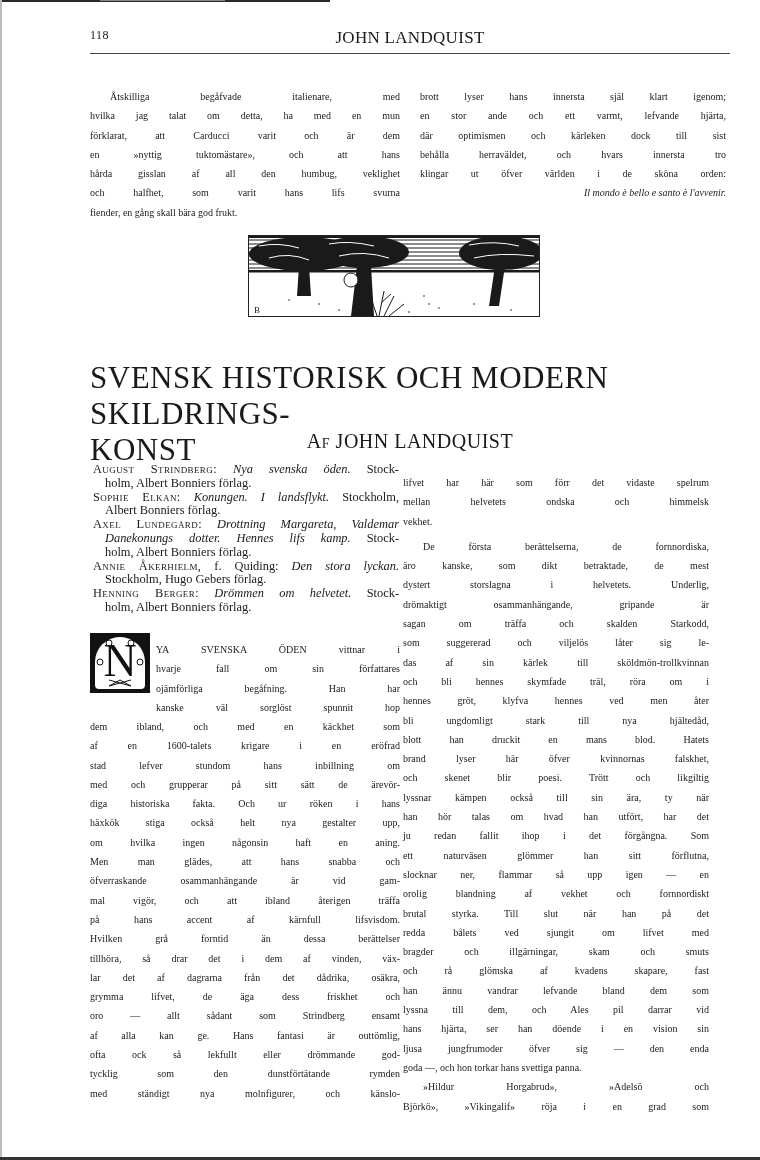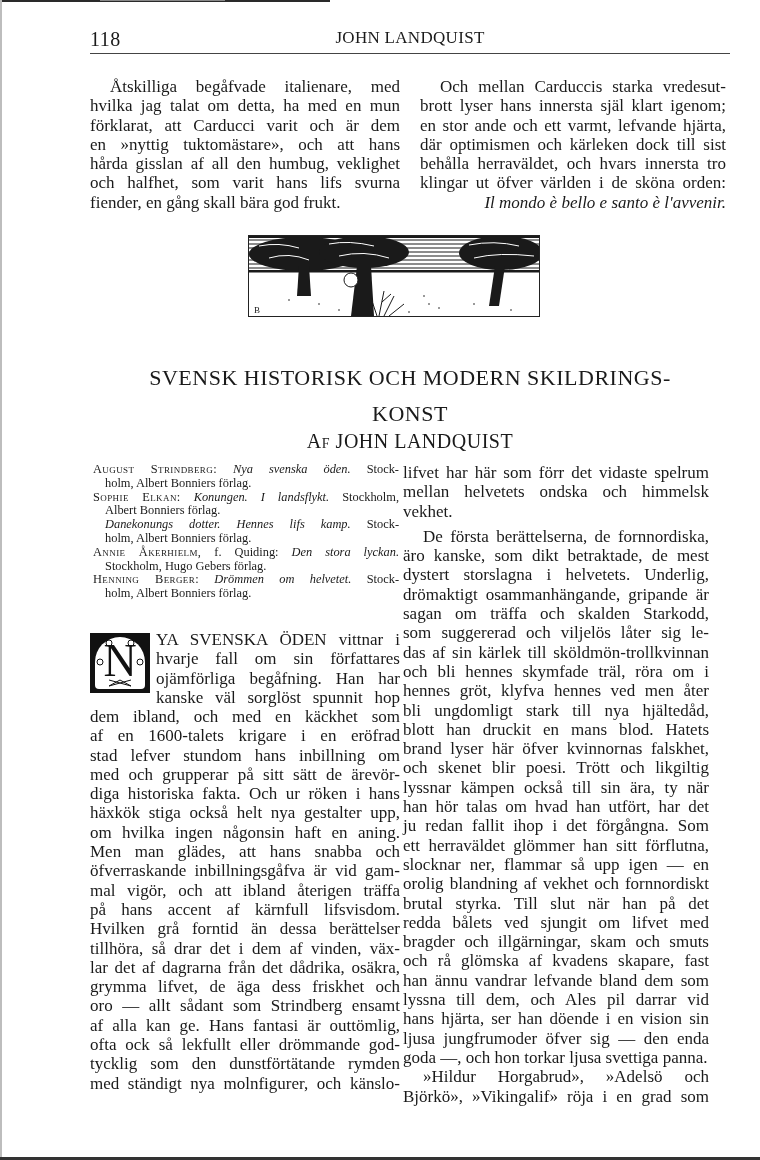--- a/index.html
+++ b/index.html
@@ -17,44 +17,44 @@
     .page-edge-left {
       position: absolute; left: 0; top: 0; width: 2px; height: 1160px; background: #bdbdbd;
     }
     .page-edge-bottom {
       position: absolute; left: 0; bottom: 0; width: 760px; height: 3px; background: #333;
     }
     .running-head {
       position: absolute; left: 90px; top: 28px; width: 640px; height: 22px;
     }
     .page-number {
-      position: absolute; left: 0; top: 0; font-size: 20px; letter-spacing: 0.5px; text-align: right;
+      position: absolute; left: 0; top: 0; font-size: 12px; letter-spacing: 0.5px; text-align: right;
     }
     .running-title {
       position: absolute; left: 0; width: 640px; top: 0; text-align: center; font-size: 17px; letter-spacing: 0.3px;
     }
     .head-rule {
       position: absolute; left: 90px; top: 53px; width: 640px; height: 1px; background: #444;
     }
     .col {
-      position: absolute; font-size: 17px; line-height: 19.3px; text-align: justify;
+      position: absolute; font-size: 10px; line-height: 19.3px; text-align: justify; margin-top: 10px;
     }
     .line { display: block; text-align: justify; text-align-last: justify; white-space: nowrap; }
     .line.last { text-align-last: left; }
     .indent { text-indent: 20px; }
     .top-left { left: 90px; top: 77px; width: 310px; }
     .top-right { left: 420px; top: 77px; width: 306px; }
     .quote { font-style: italic; text-align-last: right !important; }
     .vignette {
       position: absolute; left: 248px; top: 235px; width: 290px; height: 80px;
       border: 1px solid #222; overflow: hidden; background: #fff;
     }
     .article-title {
-      position: absolute; left: 90px; top: 360px; width: 640px; text-align: center;
-      font-size: 22px; line-height: 36px; letter-spacing: 0.5px;
+      position: absolute; left: 90px; top: 360px; width: 640px; text-align: left;
+      font-size: 31px; line-height: 36px; letter-spacing: 0.5px;
     }
     .byline {
       position: absolute; left: 90px; top: 430px; width: 640px; text-align: center;
       font-size: 20px; letter-spacing: 0.5px;
     }
     .refs {
       position: absolute; left: 93px; top: 463px; width: 306px; font-size: 12.4px; line-height: 13.8px;
     }
     .ref { margin: 0; }
     .ref .sc-name { font-variant: small-caps; letter-spacing: 0.4px; }
@@ -96,21 +96,20 @@
   <span class="line indent">Åtskilliga begåfvade italienare, med</span>
   <span class="line">hvilka jag talat om detta, ha med en mun</span>
   <span class="line">förklarat, att Carducci varit och är dem</span>
   <span class="line">en »nyttig tuktomästare», och att hans</span>
   <span class="line">hårda gisslan af all den humbug, veklighet</span>
   <span class="line">och halfhet, som varit hans lifs svurna</span>
   <span class="line last">fiender, en gång skall bära god frukt.</span>
 </div>
 
 <div class="col top-right">
-  <span class="line indent">Och mellan Carduccis starka vredesut-</span>
   <span class="line">brott lyser hans innersta själ klart igenom;</span>
   <span class="line">en stor ande och ett varmt, lefvande hjärta,</span>
   <span class="line">där optimismen och kärleken dock till sist</span>
   <span class="line">behålla herraväldet, och hvars innersta tro</span>
   <span class="line">klingar ut öfver världen i de sköna orden:</span>
   <span class="line quote">Il mondo è bello e santo è l'avvenir.</span>
 </div>
 
 <div class="vignette">
   <svg width="290" height="80" viewBox="0 0 290 80">
@@ -186,20 +185,21 @@
 <div class="refs">
   <p class="ref">
     <span class="line"><span class="sc-name">August Strindberg:</span> <span class="work">Nya svenska öden.</span> <span>Stock-</span></span>
     <span class="cont">holm, Albert Bonniers förlag.</span>
   </p>
   <p class="ref">
     <span class="line"><span class="sc-name">Sophie Elkan:</span> <span class="work">Konungen. I landsflykt.</span> <span>Stockholm,</span></span>
     <span class="cont">Albert Bonniers förlag.</span>
   </p>
   <p class="ref">
+    <span class="line"><span class="sc-name">Axel Lundegård:</span> <span class="work">Drottning Margareta, Valdemar</span></span>
     <span class="cont line" style="padding-left:12px;"><span class="work">Danekonungs dotter. Hennes lifs kamp.</span> <span>Stock-</span></span>
     <span class="cont">holm, Albert Bonniers förlag.</span>
   </p>
   <p class="ref">
     <span class="line"><span class="sc-name">Annie Åkerhielm,</span> <span>f. Quiding:</span> <span class="work">Den stora lyckan.</span></span>
     <span class="cont">Stockholm, Hugo Gebers förlag.</span>
   </p>
   <p class="ref">
     <span class="line"><span class="sc-name">Henning Berger:</span> <span class="work">Drömmen om helvetet.</span> <span>Stock-</span></span>
     <span class="cont">holm, Albert Bonniers förlag.</span>
@@ -233,21 +233,21 @@
 
 <div class="col left-main">
   <span class="line">dem ibland, och med en käckhet som</span>
   <span class="line">af en 1600-talets krigare i en eröfrad</span>
   <span class="line">stad lefver stundom hans inbillning om</span>
   <span class="line">med och grupperar på sitt sätt de ärevör-</span>
   <span class="line">diga historiska fakta. Och ur röken i hans</span>
   <span class="line">häxkök stiga också helt nya gestalter upp,</span>
   <span class="line">om hvilka ingen någonsin haft en aning.</span>
   <span class="line">Men man glädes, att hans snabba och</span>
-  <span class="line">öfverraskande inbillningsgåfva är vid gam-</span>
+  <span class="line">öfverraskande osammanhängande är vid gam-</span>
   <span class="line">mal vigör, och att ibland återigen träffa</span>
   <span class="line">på hans accent af kärnfull lifsvisdom.</span>
   <span class="line">Hvilken grå forntid än dessa berättelser</span>
   <span class="line">tillhöra, så drar det i dem af vinden, väx-</span>
   <span class="line">lar det af dagrarna från det dådrika, osäkra,</span>
   <span class="line">grymma lifvet, de äga dess friskhet och</span>
   <span class="line">oro — allt sådant som Strindberg ensamt</span>
   <span class="line">af alla kan ge. Hans fantasi är outtömlig,</span>
   <span class="line">ofta ock så lekfullt eller drömmande god-</span>
   <span class="line">tycklig som den dunstförtätande rymden</span>
@@ -268,27 +268,27 @@
   <span class="line">das af sin kärlek till sköldmön-trollkvinnan</span>
   <span class="line">och bli hennes skymfade träl, röra om i</span>
   <span class="line">hennes gröt, klyfva hennes ved men åter</span>
   <span class="line">bli ungdomligt stark till nya hjältedåd,</span>
   <span class="line">blott han druckit en mans blod. Hatets</span>
   <span class="line">brand lyser här öfver kvinnornas falskhet,</span>
   <span class="line">och skenet blir poesi. Trött och likgiltig</span>
   <span class="line">lyssnar kämpen också till sin ära, ty när</span>
   <span class="line">han hör talas om hvad han utfört, har det</span>
   <span class="line">ju redan fallit ihop i det förgångna. Som</span>
-  <span class="line">ett herraväldet glömmer han sitt förflutna,</span>
+  <span class="line">ett naturväsen glömmer han sitt förflutna,</span>
   <span class="line">slocknar ner, flammar så upp igen — en</span>
   <span class="line">orolig blandning af vekhet och fornnordiskt</span>
   <span class="line">brutal styrka. Till slut när han på det</span>
   <span class="line">redda bålets ved sjungit om lifvet med</span>
   <span class="line">bragder och illgärningar, skam och smuts</span>
   <span class="line">och rå glömska af kvadens skapare, fast</span>
   <span class="line">han ännu vandrar lefvande bland dem som</span>
   <span class="line">lyssna till dem, och Ales pil darrar vid</span>
   <span class="line">hans hjärta, ser han döende i en vision sin</span>
   <span class="line">ljusa jungfrumoder öfver sig — den enda</span>
-  <span class="line last">goda —, och hon torkar ljusa svettiga panna.</span>
+  <span class="line last">goda —, och hon torkar hans svettiga panna.</span>
   <span class="line indent">»Hildur Horgabrud», »Adelsö och</span>
   <span class="line">Björkö», »Vikingalif» röja i en grad som</span>
 </div>
 
 </body></html>

